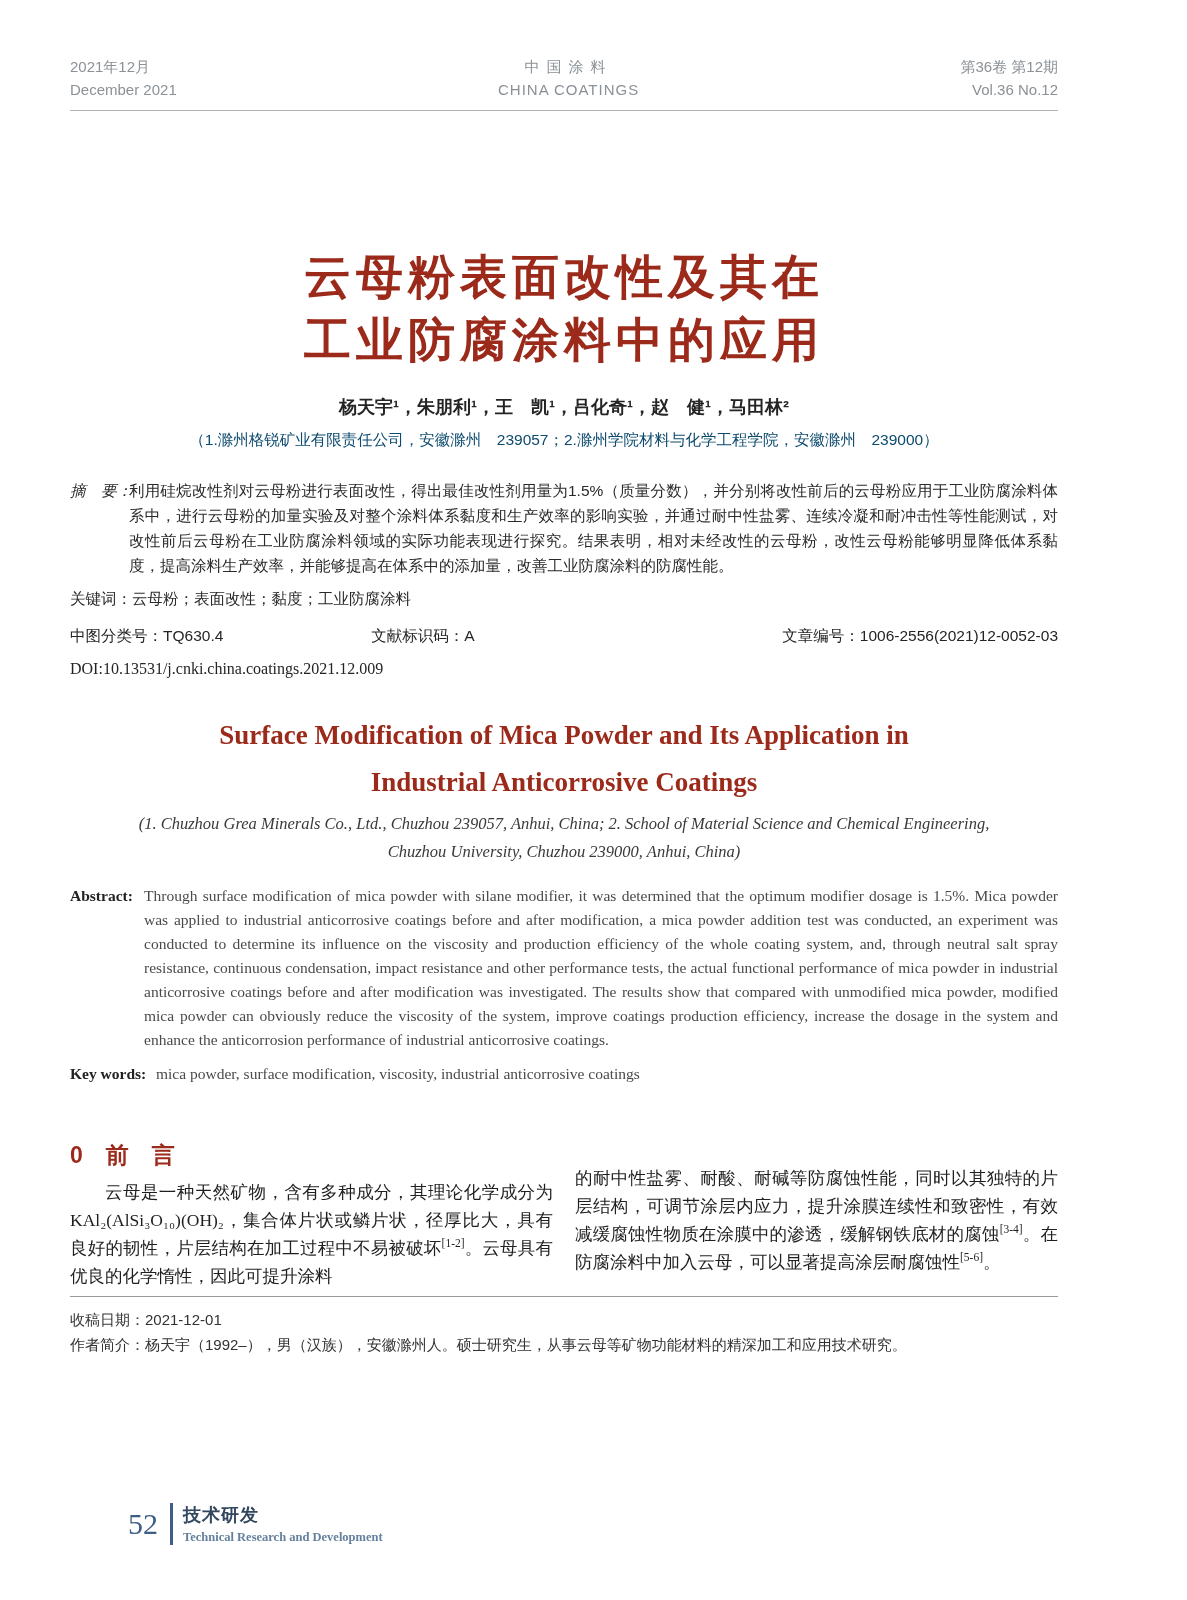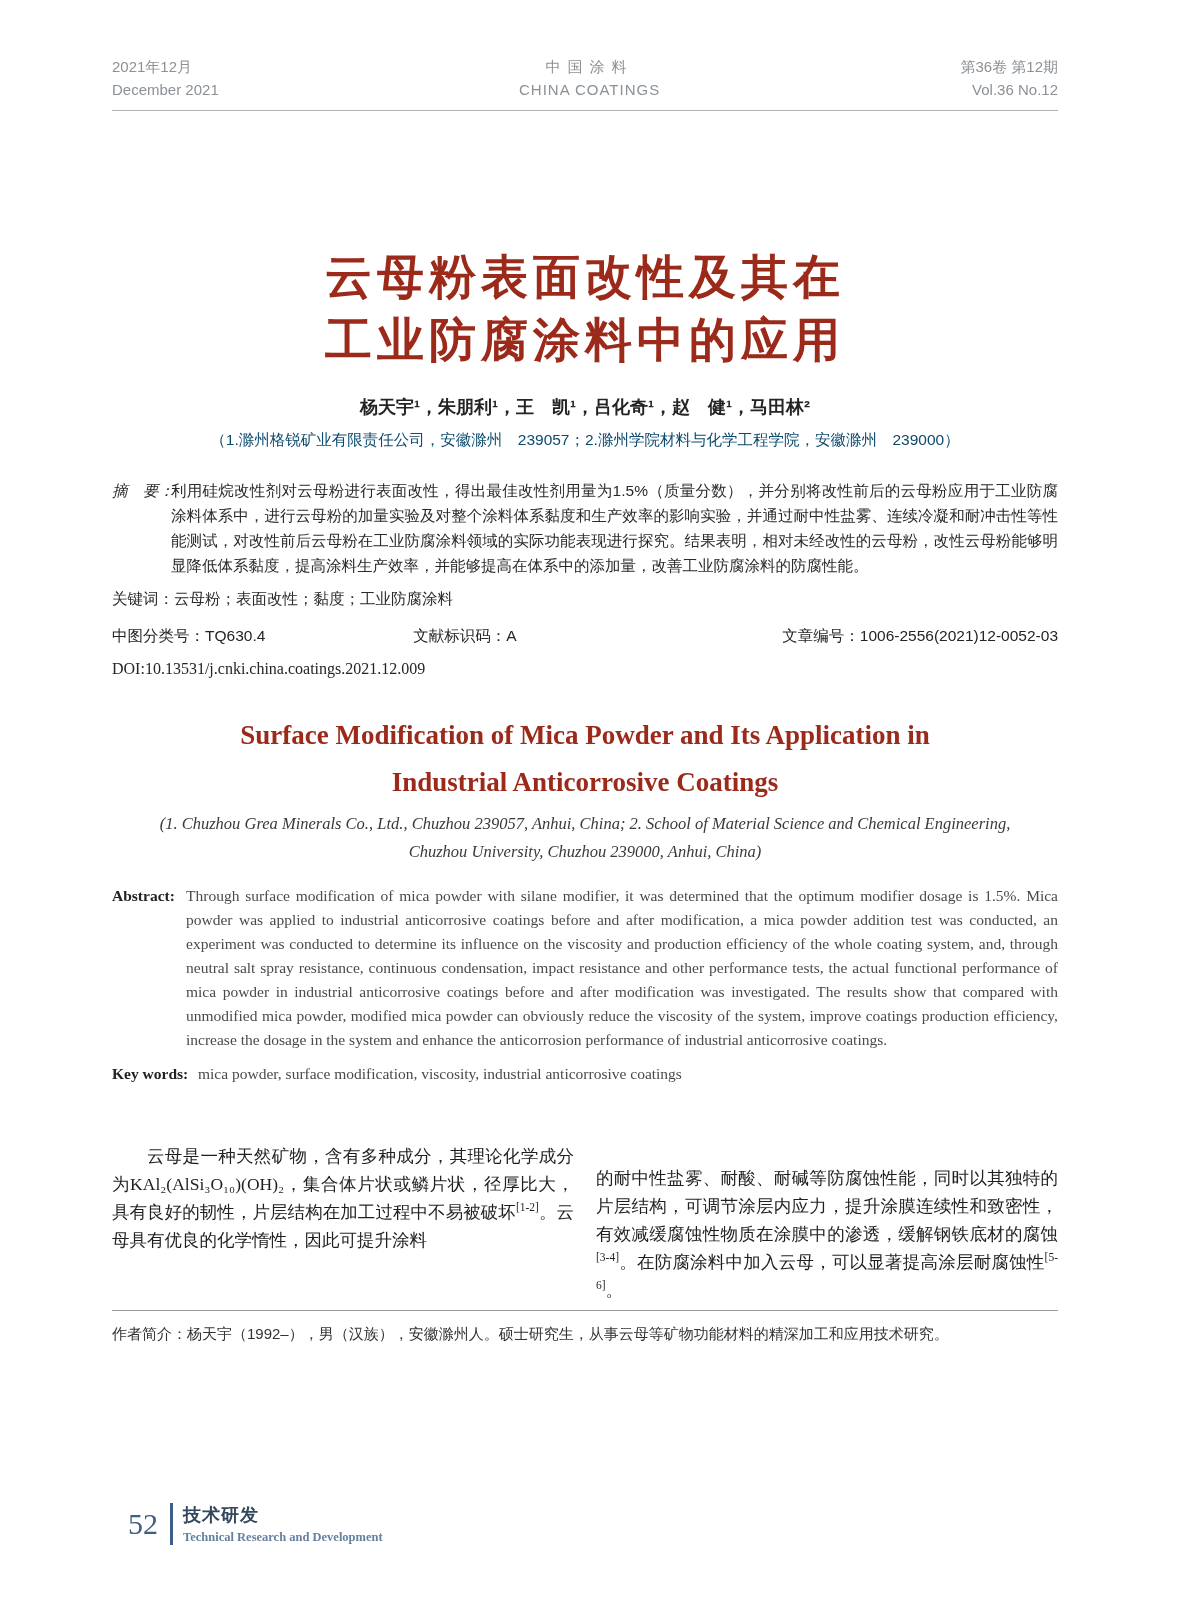--- a/index.html
+++ b/index.html
@@ -5,21 +5,21 @@
   html,body { margin:0; padding:0; background:#ffffff; }
   .page {
     position:relative;
     width:1187px; height:1600px;
     background:#ffffff;
     overflow:hidden;
     font-family:"Liberation Sans","DejaVu Sans",sans-serif;
     color:#222222;
     box-sizing:border-box;
   }
-  .content { padding:0 129px 0 112px; }
+  .content { padding:0 129px 0 70px; }
 
   
   .journal-header {
     display:flex; justify-content:space-between; align-items:flex-end;
     padding-top:55px; padding-bottom:9px;
     border-bottom:1px solid #aeb3b7;
     color:#8b9196; font-size:15px; line-height:23px;
   }
   .jh-col.center { text-align:center; }
   .jh-col.right  { text-align:right; }
@@ -189,32 +189,34 @@
     <div class="en-abstract hang">
       <span class="hang-label">Abstract:</span><span>Through surface modification of mica powder with silane modifier, it was determined that the optimum modifier dosage is 1.5%. Mica powder was applied to industrial anticorrosive coatings before and after modification, a mica powder addition test was conducted, an experiment was conducted to determine its influence on the viscosity and production efficiency of the whole coating system, and, through neutral salt spray resistance, continuous condensation, impact resistance and other performance tests, the actual functional performance of mica powder in industrial anticorrosive coatings before and after modification was investigated. The results show that compared with unmodified mica powder, modified mica powder can obviously reduce the viscosity of the system, improve coatings production efficiency, increase the dosage in the system and enhance the anticorrosion performance of industrial anticorrosive coatings.</span>
     </div>
 
     <div class="en-keywords hang">
       <span class="hang-label">Key words:</span><span>mica powder, surface modification, viscosity, industrial anticorrosive coatings</span>
     </div>
 
     <div class="columns">
       <div class="col col-left">
+        <h2 class="section-heading">0　前　言</h2>
         <p class="body-par first">
           <span>云母是一种天然矿物，含有多种成分，其理论化学成分为KAl₂(AlSi₃O₁₀)(OH)₂，集合体片状或鳞片状，径厚比大，具有良好的韧性，片层结构在加工过程中不易被破坏</span><sup class="ref-sup">[1-2]</sup><span>。云母具有优良的化学惰性，因此可提升涂料</span>
         </p>
       </div>
       <div class="col col-right">
         <p class="body-par">
           <span>的耐中性盐雾、耐酸、耐碱等防腐蚀性能，同时以其独特的片层结构，可调节涂层内应力，提升涂膜连续性和致密性，有效减缓腐蚀性物质在涂膜中的渗透，缓解钢铁底材的腐蚀</span><sup class="ref-sup">[3-4]</sup><span>。在防腐涂料中加入云母，可以显著提高涂层耐腐蚀性</span><sup class="ref-sup">[5-6]</sup><span>。</span>
         </p>
       </div>
     </div>
 
     <div class="footnote">
+      <div class="fn-line">收稿日期：2021-12-01</div>
       <div class="fn-line">作者简介：杨天宇（1992–），男（汉族），安徽滁州人。硕士研究生，从事云母等矿物功能材料的精深加工和应用技术研究。</div>
     </div>
 
   </div>
 
   <div class="page-footer">
     <span class="page-num">52</span>
     <span class="footer-bar"></span>
     <div class="footer-texts">
       <div class="footer-cn">技术研发</div>

